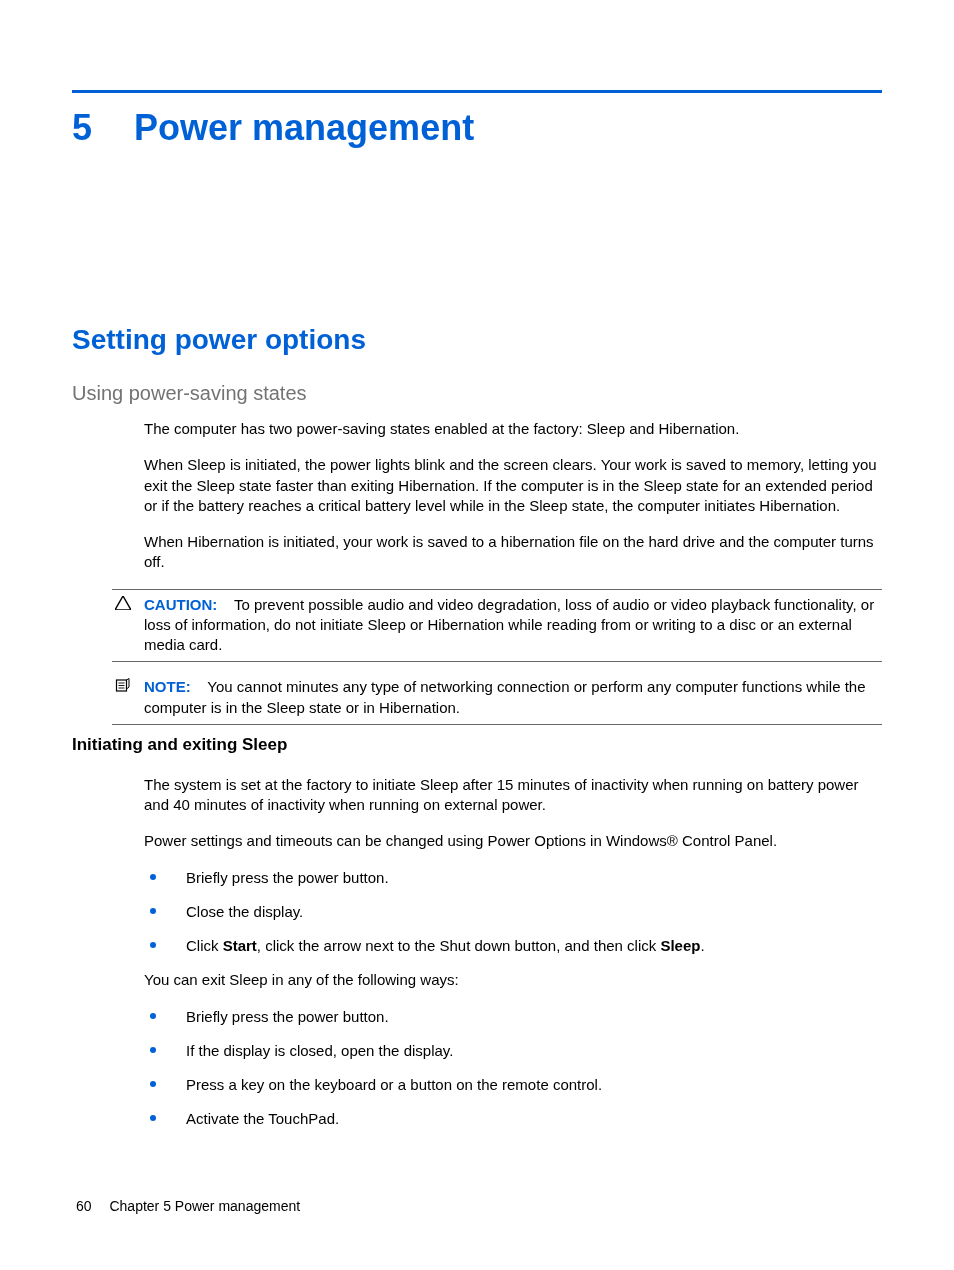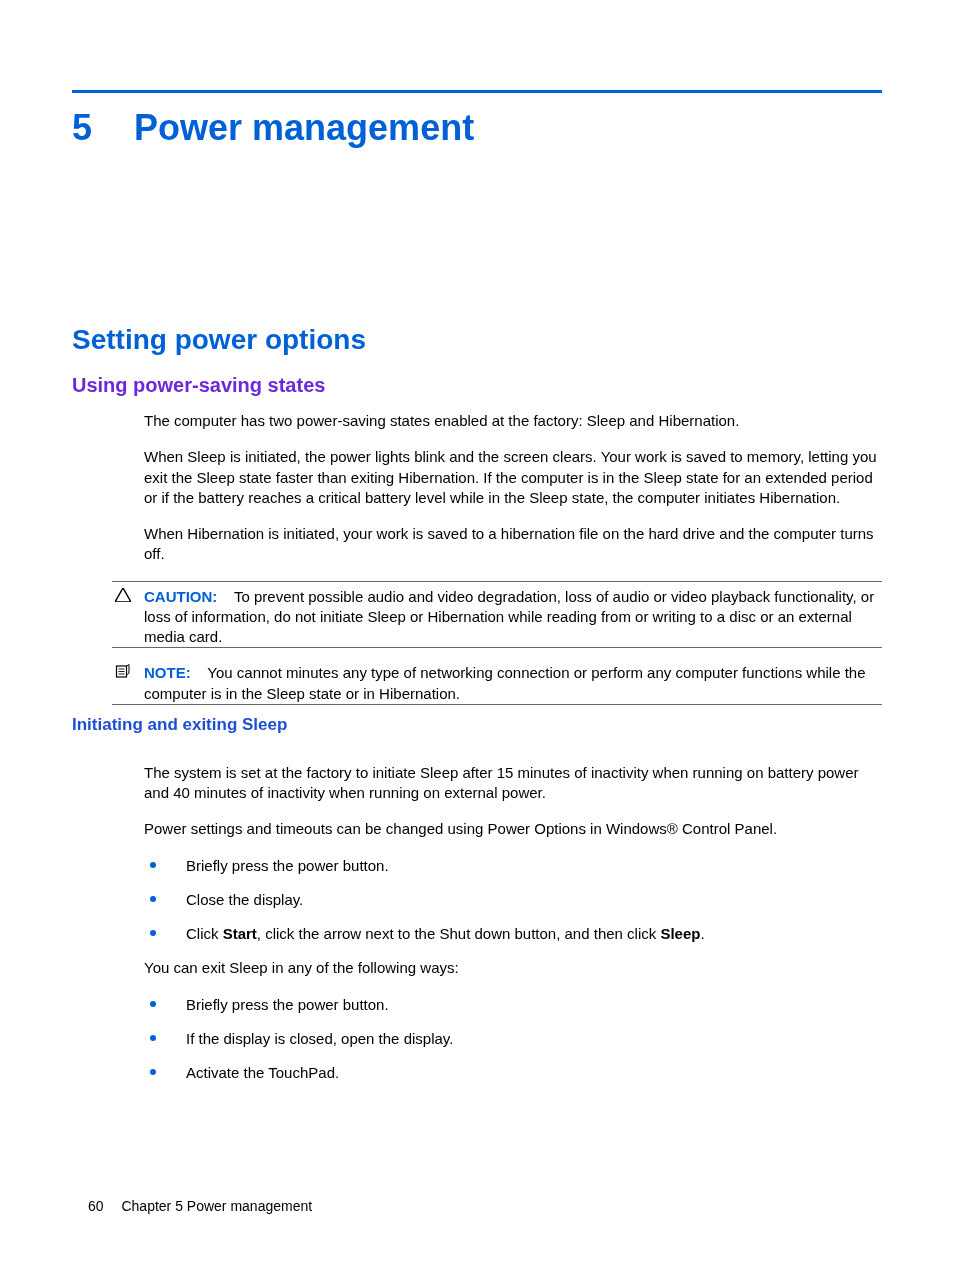--- a/index.html
+++ b/index.html
@@ -3,36 +3,36 @@
 <meta charset="utf-8">
 <style>
   * { box-sizing: border-box; margin: 0; padding: 0; }
   html, body { width: 954px; height: 1270px; background: #fff; font-family: Arial, Helvetica, sans-serif; color: #000; }
   .page { position: relative; width: 954px; height: 1270px; padding: 90px 72px 50px 72px; }
   .top-rule { border-top: 3px solid #0061d6; height: 0; margin-bottom: 14px; }
   .chapter-line { display: flex; align-items: baseline; gap: 42px; }
   .chapter-num { color: #0061d6; font-weight: 700; font-size: 36px; }
   .chapter-title { color: #0061d6; font-weight: 700; font-size: 36px; }
   .gap-big { height: 175px; }
-  h2.section { color: #0061d6; font-weight: 700; font-size: 28px; margin-bottom: 18px; }
-  h3.subsection { color: #6d28d9; font-weight: 700; font-size: 20px; margin-bottom: 14px; }
-  h4.subsubsection { color: #1d4ed8; font-weight: 700; font-size: 17px; margin-bottom: 28px; margin-top: 10px; }
+  h2.section { color: #0061d6; font-weight: 700; font-size: 28px; margin-bottom: 26px; }
+  h3.subsection { color: #737373; font-weight: 400; font-size: 20px; margin-bottom: 14px; }
+  h4.subsubsection { color: #000000; font-weight: 700; font-size: 17px; margin-bottom: 20px; margin-top: 10px; }
   .body-block { margin-left: 72px; }
   p.body { font-size: 15px; line-height: 1.35; margin-bottom: 16px; margin-top: 8px; }
-  .admon { margin-left: 40px; margin-bottom: 10px; }
+  .admon { margin-left: 40px; margin-bottom: 10px; padding-bottom: 6px; }
   .admon-rule-top { border-top: 1px solid #666; padding-top: 5px; }
   .admon-rule-bot { border-bottom: 1px solid #666; }
   .admon-row { display: flex; align-items: flex-start; gap: 10px; }
   .admon-icon { flex: 0 0 22px; display: flex; justify-content: center; margin-top: 1px; }
   .admon-text { font-size: 15px; line-height: 1.35; flex: 1; }
   .admon-label { font-weight: 700; color: #0061d6; }
   ul.blue { list-style: none; margin-left: 72px; margin-bottom: 14px; }
   ul.blue li { position: relative; padding-left: 42px; font-size: 15px; line-height: 1.35; margin-bottom: 14px; }
   ul.blue li::before { content: ""; position: absolute; left: 6px; top: 6px; width: 6px; height: 6px; border-radius: 50%; background: #0061d6; }
-  .footer { position: absolute; left: 88px; bottom: 56px; font-size: 14px; }
+  .footer { position: absolute; left: 76px; bottom: 56px; font-size: 14px; }
   .footer .pn { margin-right: 14px; }
   .b { font-weight: 700; }
 </style>
 </head>
 <body>
 
 <div class="page">
 
   <div class="top-rule"></div>
   <div class="chapter-line">
@@ -99,20 +99,21 @@
     </li>
   </ul>
 
   <div class="body-block">
     <p class="body">You can exit Sleep in any of the following ways:</p>
   </div>
 
   <ul class="blue">
     <li>Briefly press the power button.</li>
     <li>If the display is closed, open the display.</li>
+    <li>Press a key on the keyboard or a button on the remote control.</li>
     <li>Activate the TouchPad.</li>
   </ul>
 
   <div class="footer">
     <span class="pn">60</span>
     <span>Chapter 5   Power management</span>
   </div>
 
 </div>
 

